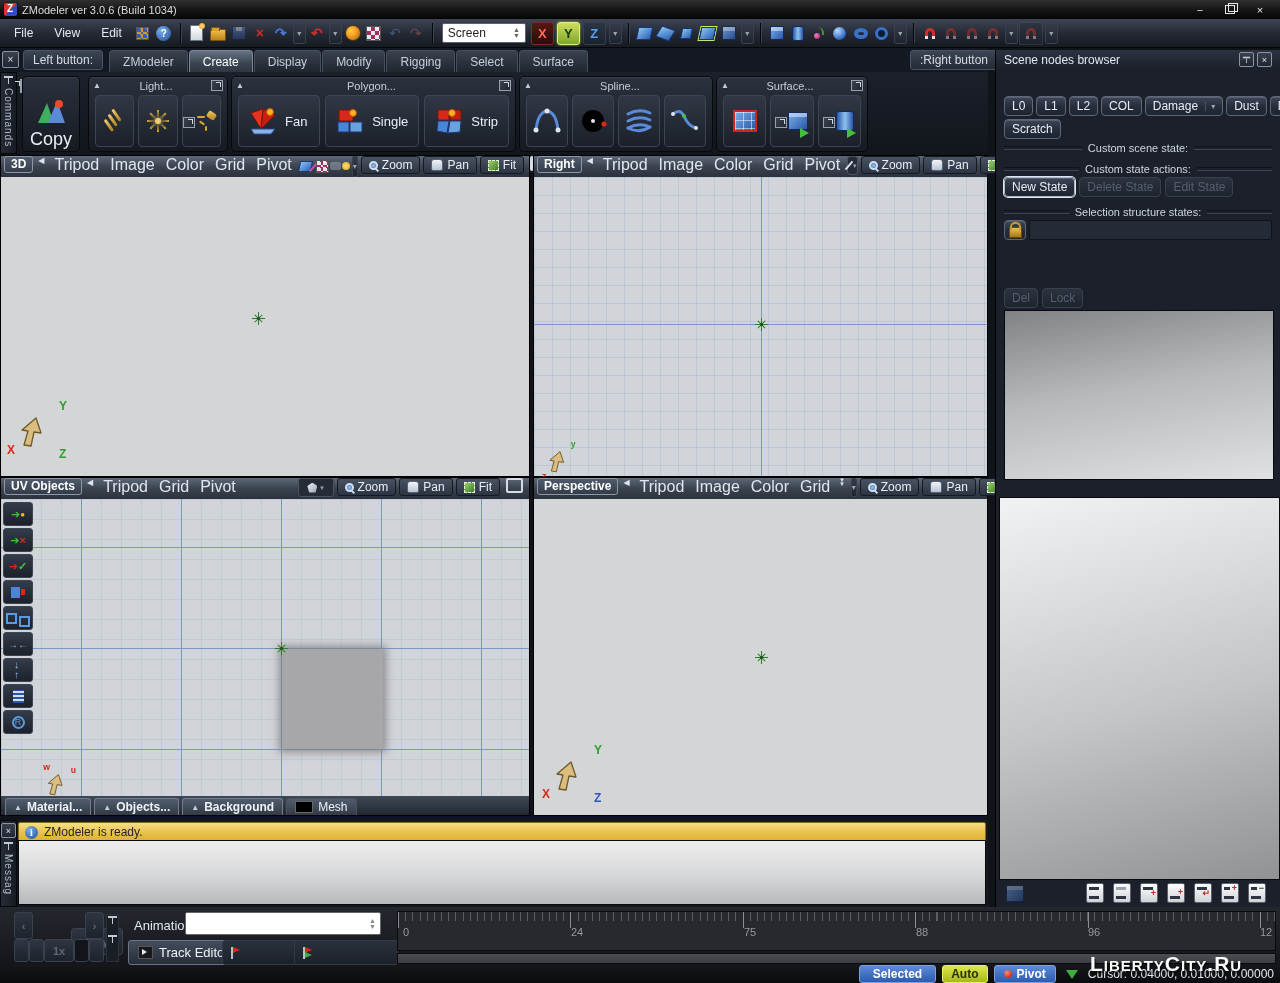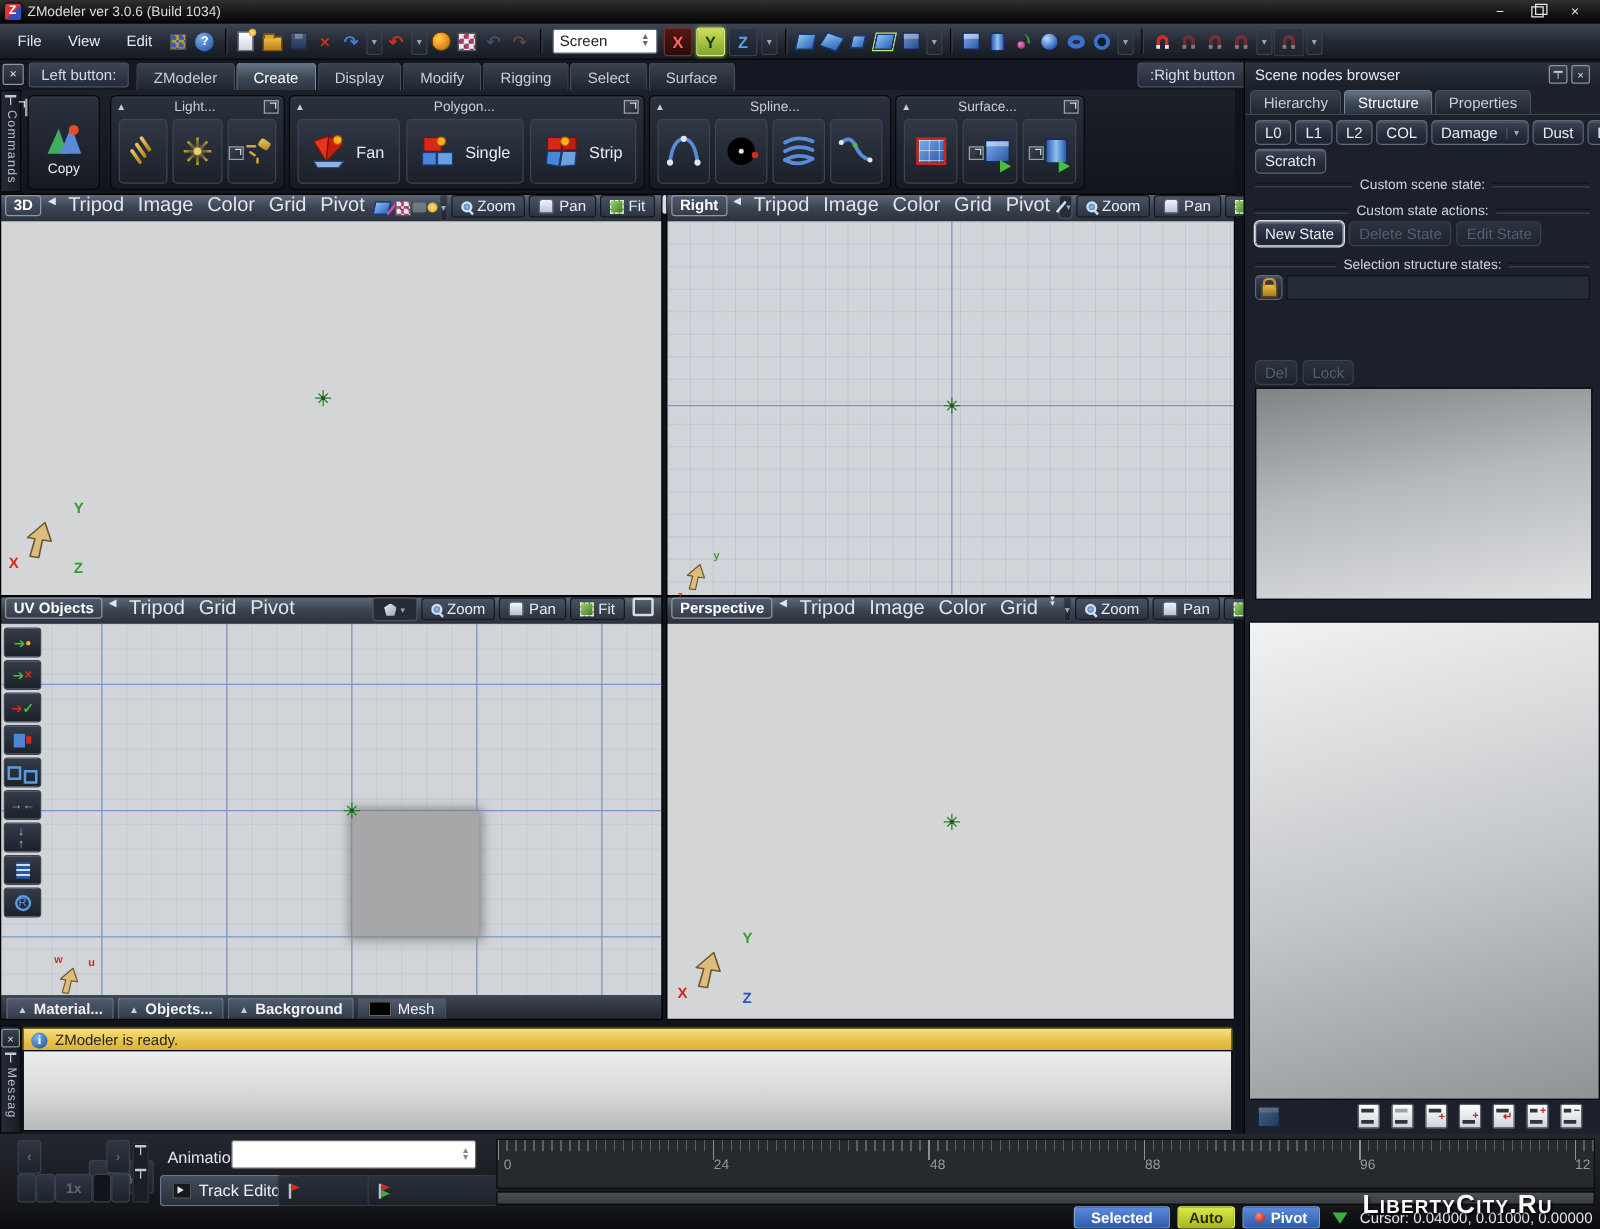--- a/index.html
+++ b/index.html
@@ -397,21 +397,21 @@
     </div>
 
     <div class="panel" style="left:22px;top:4px;width:56px;height:74px;">
       <span class="pop abs" style="right:3px;top:3px;"></span>
       <div style="display:flex;flex-direction:column;align-items:center;padding-top:6px;">
         <svg width="34" height="34" viewBox="0 0 34 34">
           <polygon points="4,28 13,8 20,28" fill="#3fae5f"></polygon>
           <polygon points="14,28 23,6 31,28" fill="#5a8ad8"></polygon>
           <circle cx="25" cy="9" r="4" fill="#e84a2a"></circle>
         </svg>
-        <span style="color:#e9eef5;font-size:11px;">Copy</span>
+        <span style="color:#e9eef5;font-size:18px;">Copy</span>
       </div>
     </div>
 
     <div class="panel" style="left:88px;top:4px;width:138px;height:74px;">
       <div class="phead">
         <span class="tri-up">▲</span>
         <span class="t">Light...</span>
         <span class="pop"></span>
       </div>
       <div class="row" style="gap:4px;padding:2px 6px;">
@@ -806,25 +806,20 @@
   <div class="scene">
     <div class="shead">
       <span>Scene nodes browser</span>
       <span style="margin-left:auto;display:flex;">
         <span class="sq">
             <span class="pin" style="transform:scale(.8);"></span>
           </span>
         <span class="sq">×</span>
       </span>
     </div>
-    <div class="stabs">
-      <span class="stab">Hierarchy</span>
-      <span class="stab active">Structure</span>
-      <span class="stab">Properties</span>
-    </div>
     <div class="row" style="position:absolute;left:8px;top:46px;gap:3px;">
       <span class="sbtn">L0</span>
       <span class="sbtn">L1</span>
       <span class="sbtn">L2</span>
       <span class="sbtn">COL</span>
       <span class="sbtn" style="gap:7px;">
         <span>Damage</span>
         <span style="font-size:8px;color:#9aa6b8;border-left:1px solid #4a5260;padding-left:5px;">▾</span>
       </span>
       <span class="sbtn">Dust</span>
@@ -938,21 +933,21 @@
       <span class="flag"></span>
     </div>
     <div class="flagbtn" style="left:294px;width:86px;">
       <span class="flag g"></span>
     </div>
     <div class="ruler">
       <div class="ticks"></div>
       <div class="ticksmaj"></div>
       <span class="tnum" style="left:5px;">0</span>
       <span class="tnum" style="left:173px;">24</span>
-      <span class="tnum" style="left:346px;">48</span>
+      <span class="tnum" style="left:346px;">75</span>
       <span class="tnum" style="left:518px;">88</span>
       <span class="tnum" style="left:690px;">96</span>
       <span class="tnum" style="left:862px;">12</span>
     </div>
     <div class="trackbar"></div>
   </div>
 
   <div class="statusbar">
     <span class="st-sel">Selected</span>
     <span class="st-auto">Auto</span>

